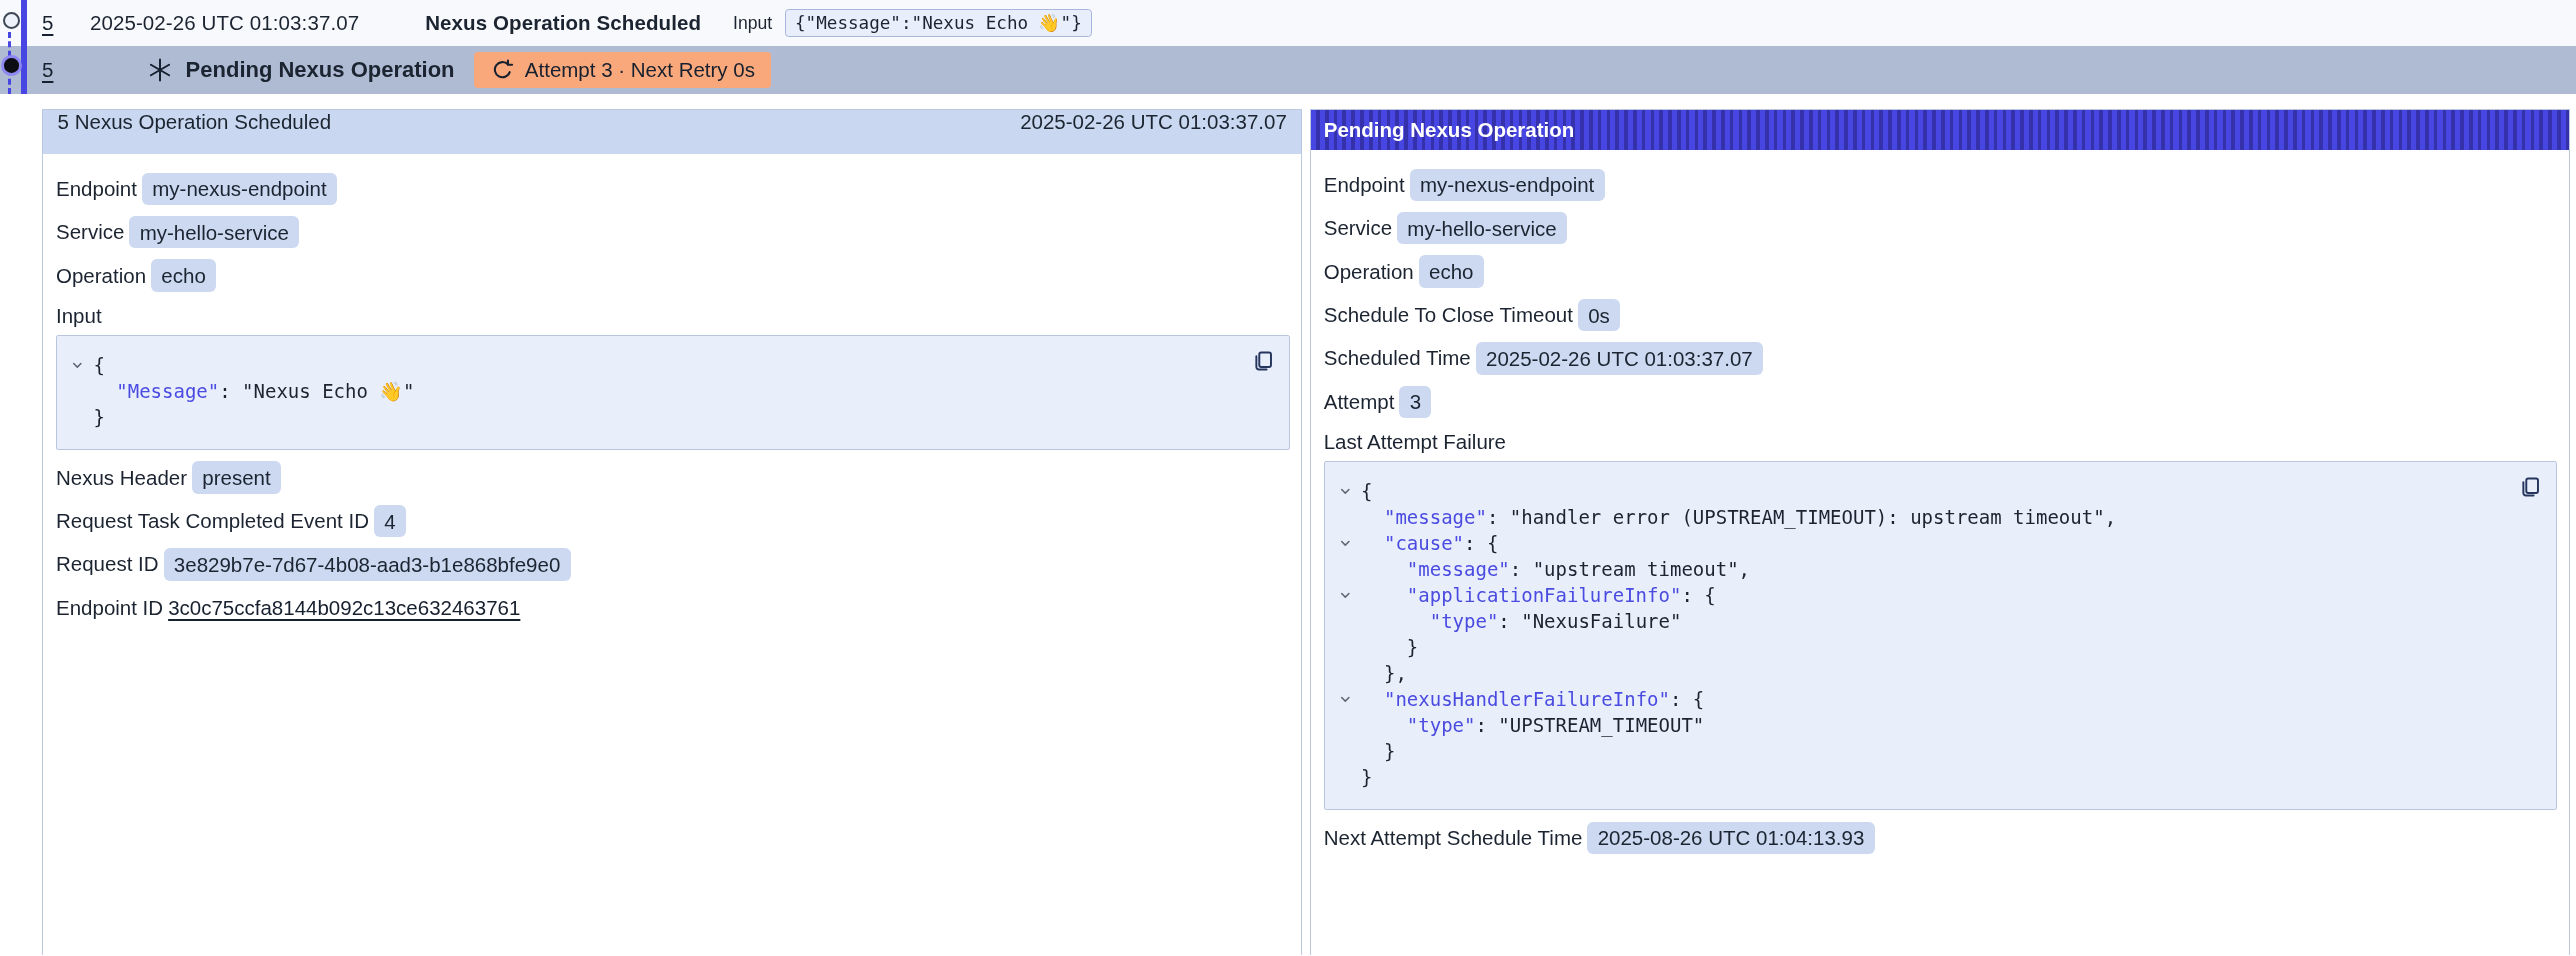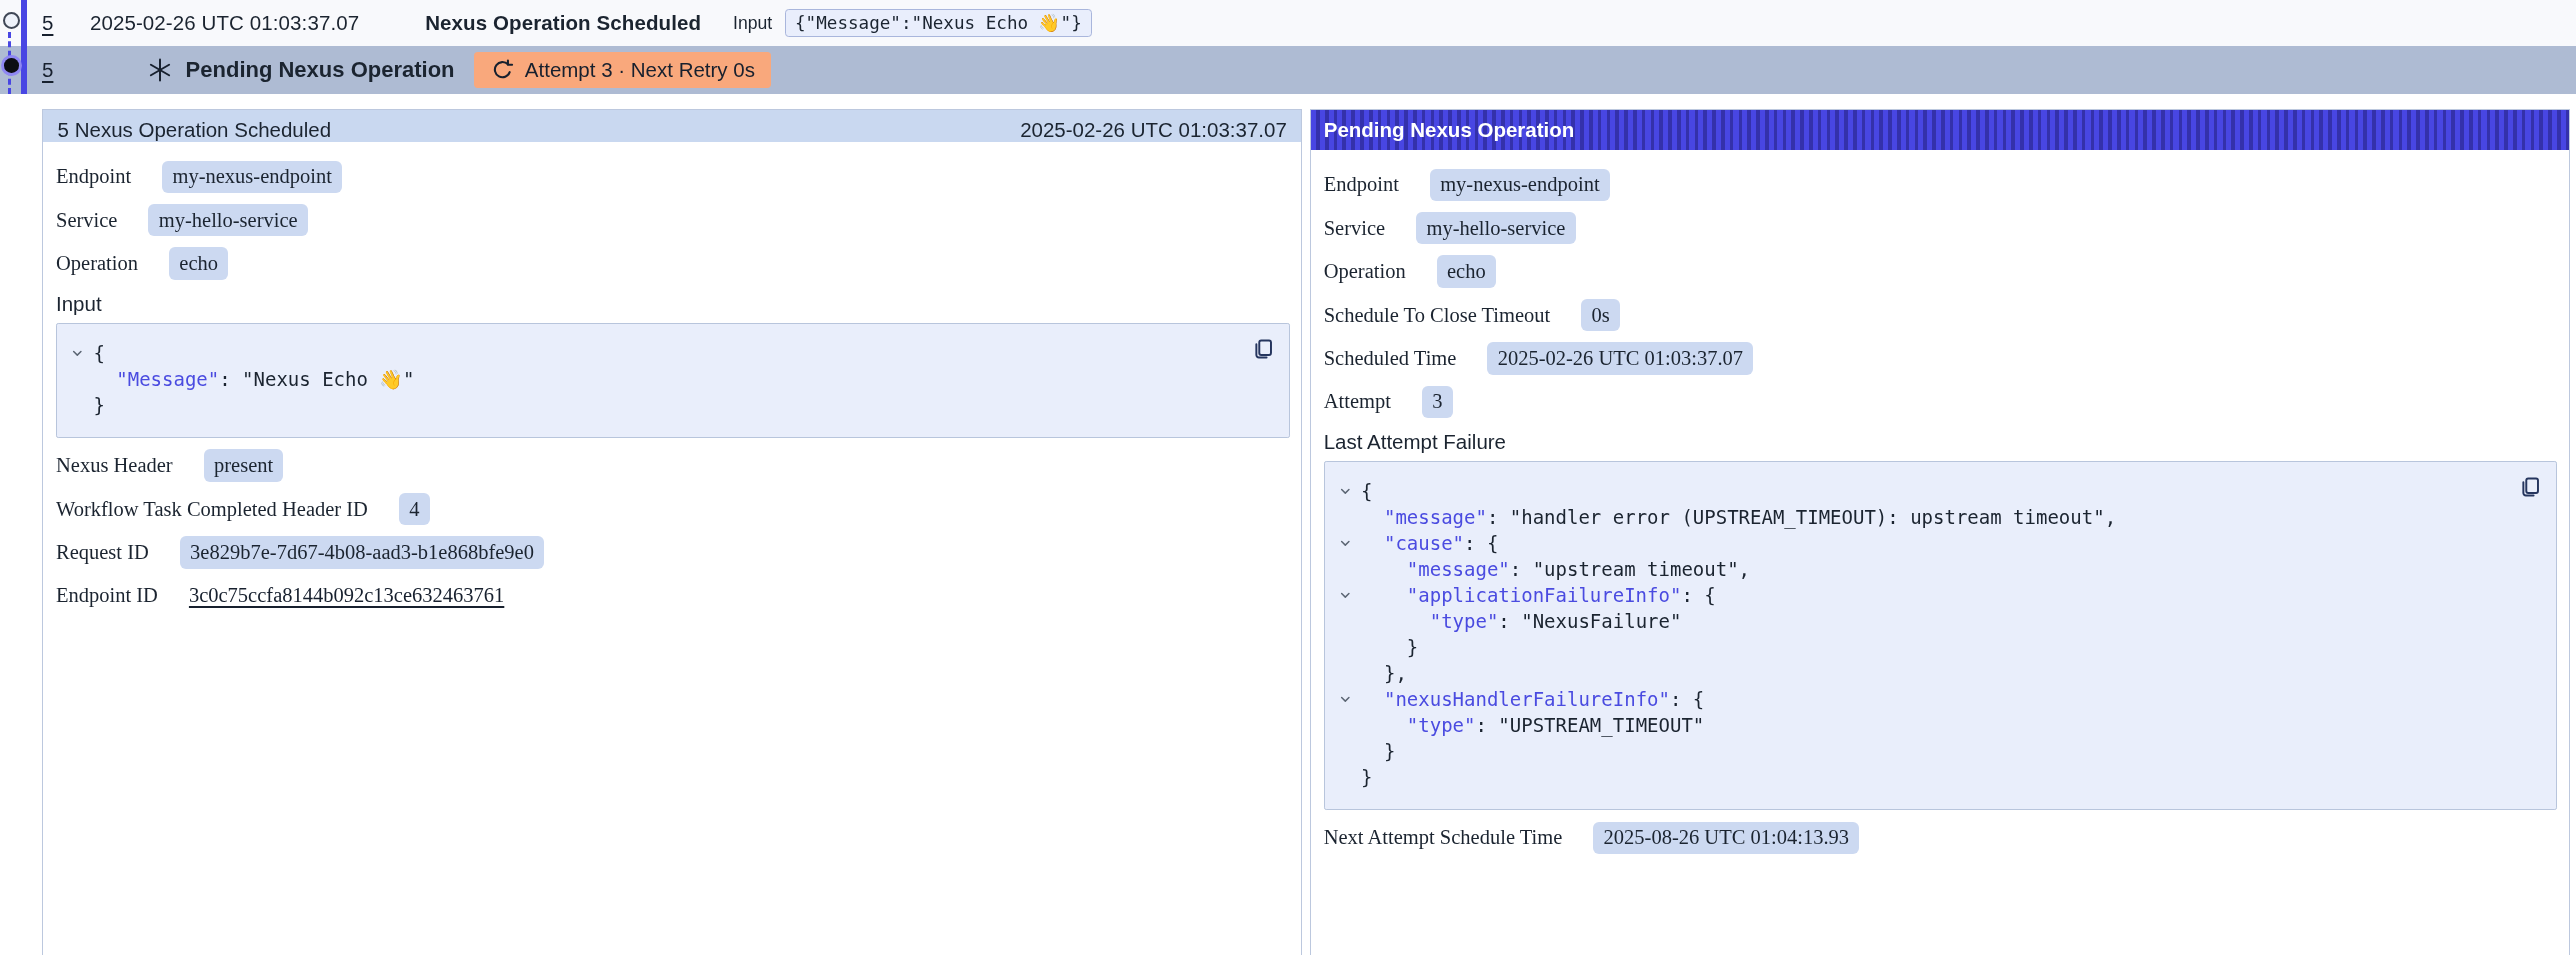--- a/index.html
+++ b/index.html
@@ -43,31 +43,31 @@
   .row-title-lg { font-weight: 700; font-size: 22px; margin-left: 11.7px; }
   .retry-badge {
     margin-left: 19px; display: flex; gap: 10.3px;
     background: #f9a87c; border-radius: 3.7px; padding: 5.1px 16px; font-size: 20.5px; color: #17202e;
   }
 
   
   .panels { display: flex; gap: 7.3px; margin: 15.4px 5.9px 0 42px; align-items: stretch; height: 846px; }
   .panel { flex: 1 1 0; background: #ffffff; border: 1.5px solid #bcc8de; border-bottom: none; }
   .panel-header-left {
-    background: #c9d8f0; height: 32px; display: flex; justify-content: space-between;
-    align-items: flex-end; padding: 0 14.6px; font-size: 20.5px;
+    background: #c9d8f0; height: 44px; display: flex; justify-content: space-between;
+    align-items: flex-start; padding: 0 14.6px; font-size: 20.5px;
   }
   .panel-header-striped {
     height: 40px; display: flex; align-items: center; padding: 0 13px;
     color: #ffffff; font-weight: 700; font-size: 20.5px;
     background: repeating-linear-gradient(90deg, #4846e3 0 5.1px, #3431ab 5.1px 8.8px);
   }
   .panel-body { padding: 7.3px 11.7px 0 13px; }
 
-  .field-row { display: flex; align-items: center; gap: 31px; margin: 11px 0; min-height: 32px; font-family: Liberation Serif, serif; }
+  .field-row { display: flex; align-items: center; gap: 5px; margin: 11px 0; min-height: 32px; }
   .field-label { white-space: nowrap; }
   .badge {
     background: #ccd9f1; border-radius: 6px; padding: 3.7px 10.3px; line-height: 25px;
     white-space: nowrap;
   }
   .field-link { color: #17202e; text-decoration: underline; text-underline-offset: 4.4px; cursor: pointer; }
   .field-label-solo { margin: 11.7px 0 7.3px; }
 
   
   .code-block {
@@ -184,21 +184,21 @@
         </div>
 
         <div>
 
             <div class="field-row">
               <span class="field-label">Nexus Header</span>
               <span class="badge">present</span>
             </div>
 
             <div class="field-row">
-              <span class="field-label">Workflow Task Completed Header ID</span>
+              <span class="field-label">Request Task Completed Event ID</span>
               <span class="badge">4</span>
             </div>
 
             <div class="field-row">
               <span class="field-label">Request ID</span>
               <span class="badge">3e829b7e-7d67-4b08-aad3-b1e868bfe9e0</span>
             </div>
           </div>
 
         <div class="field-row">

